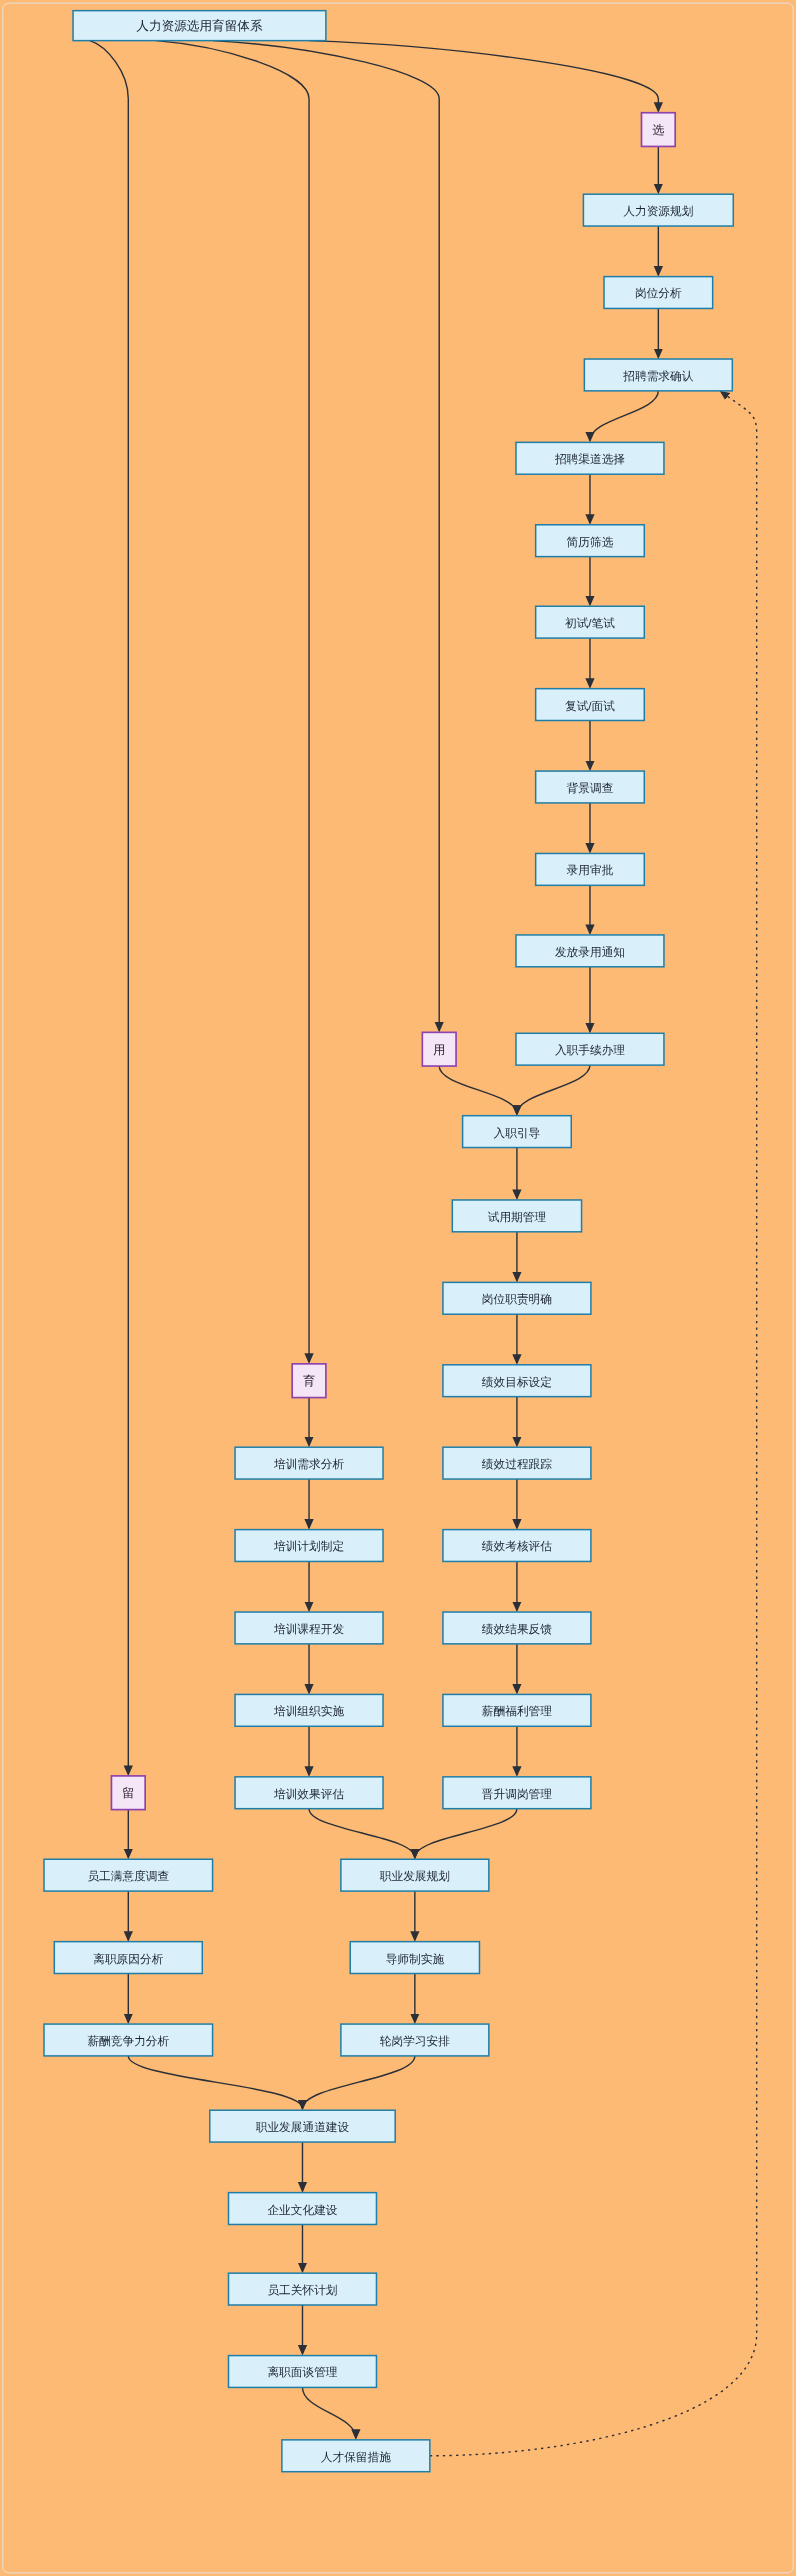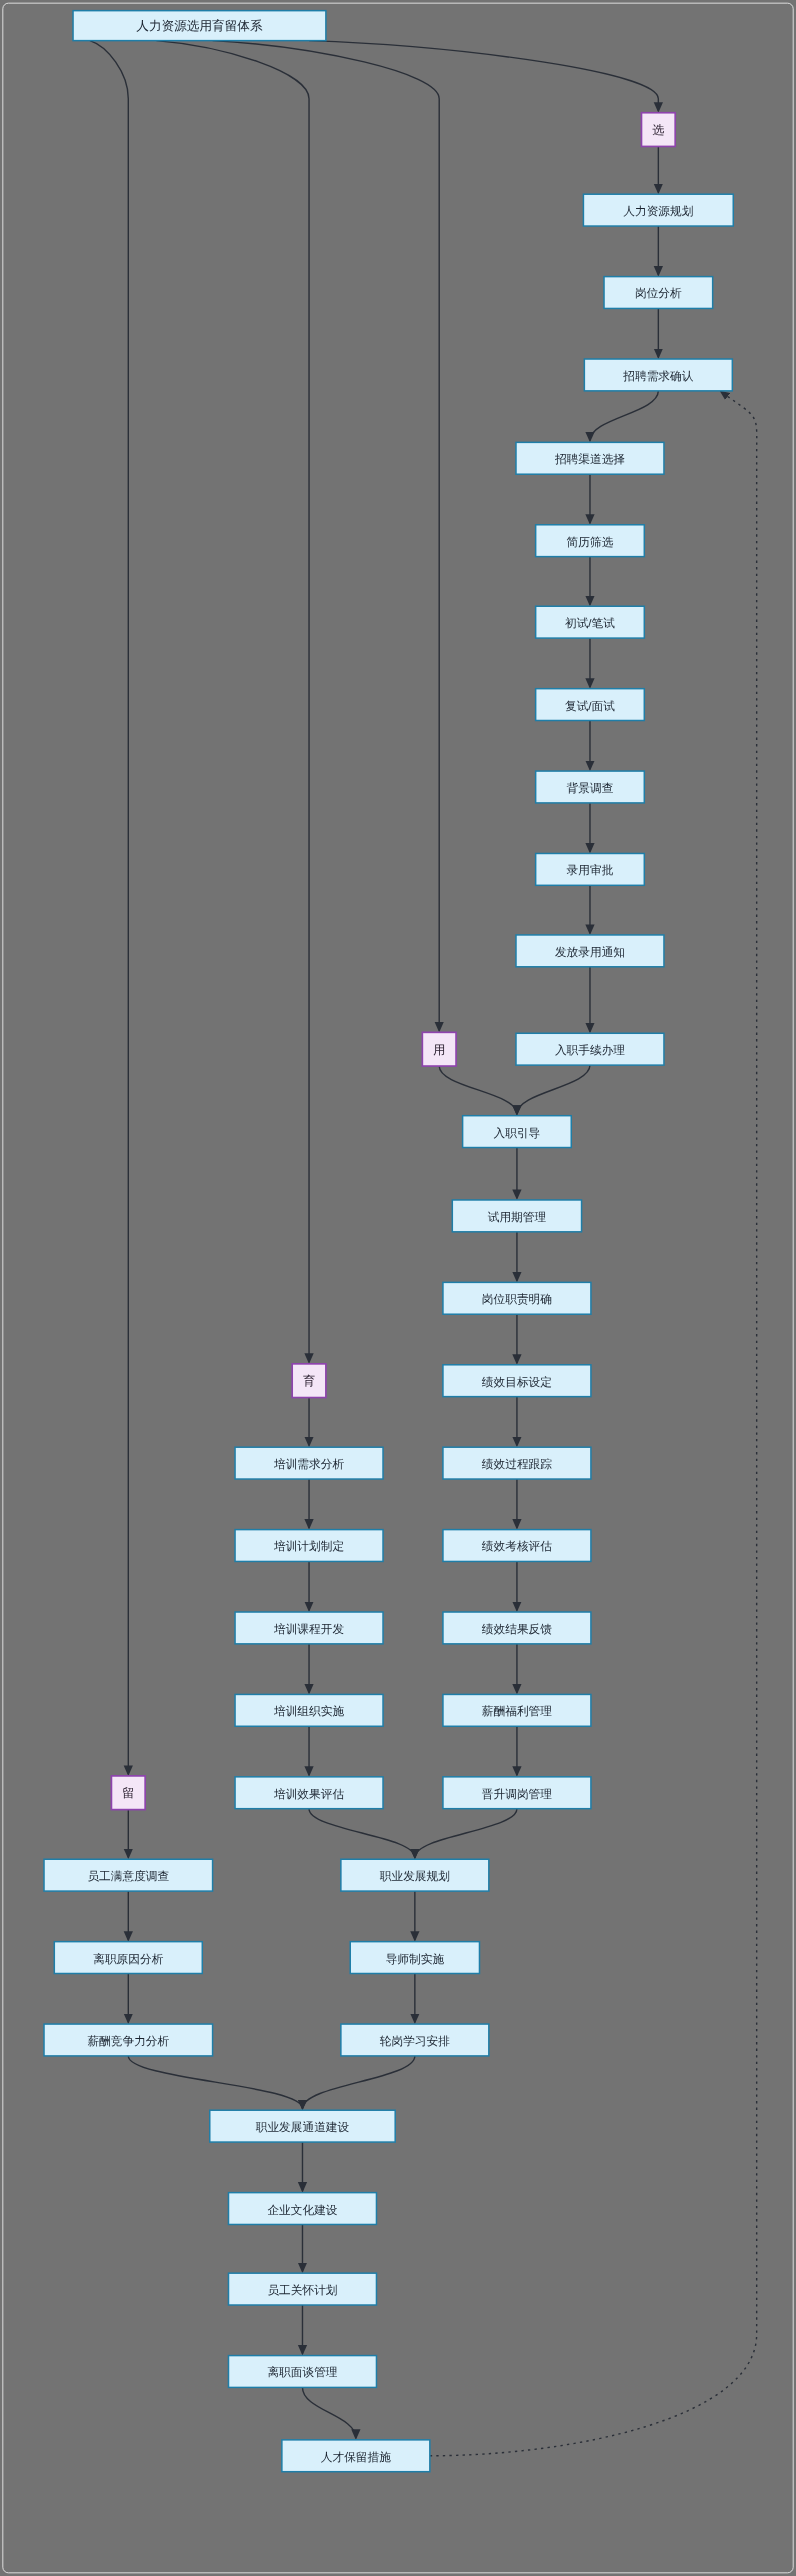--- a/index.html
+++ b/index.html
@@ -7,21 +7,21 @@
     padding: 0;
     background: #ffffff;
   }
   body {
     font-family: "Liberation Sans", "DejaVu Sans", sans-serif;
   }
   #canvas-wrap {
     position: relative;
     width: 796px;
     height: 2576px;
-    background: #737373;
+    background: #fdba74;
     overflow: hidden;
   }
   svg#flow {
     position: absolute;
     left: 0;
     top: 0;
     width: 796px;
     height: 2576px;
     display: block;
   }

